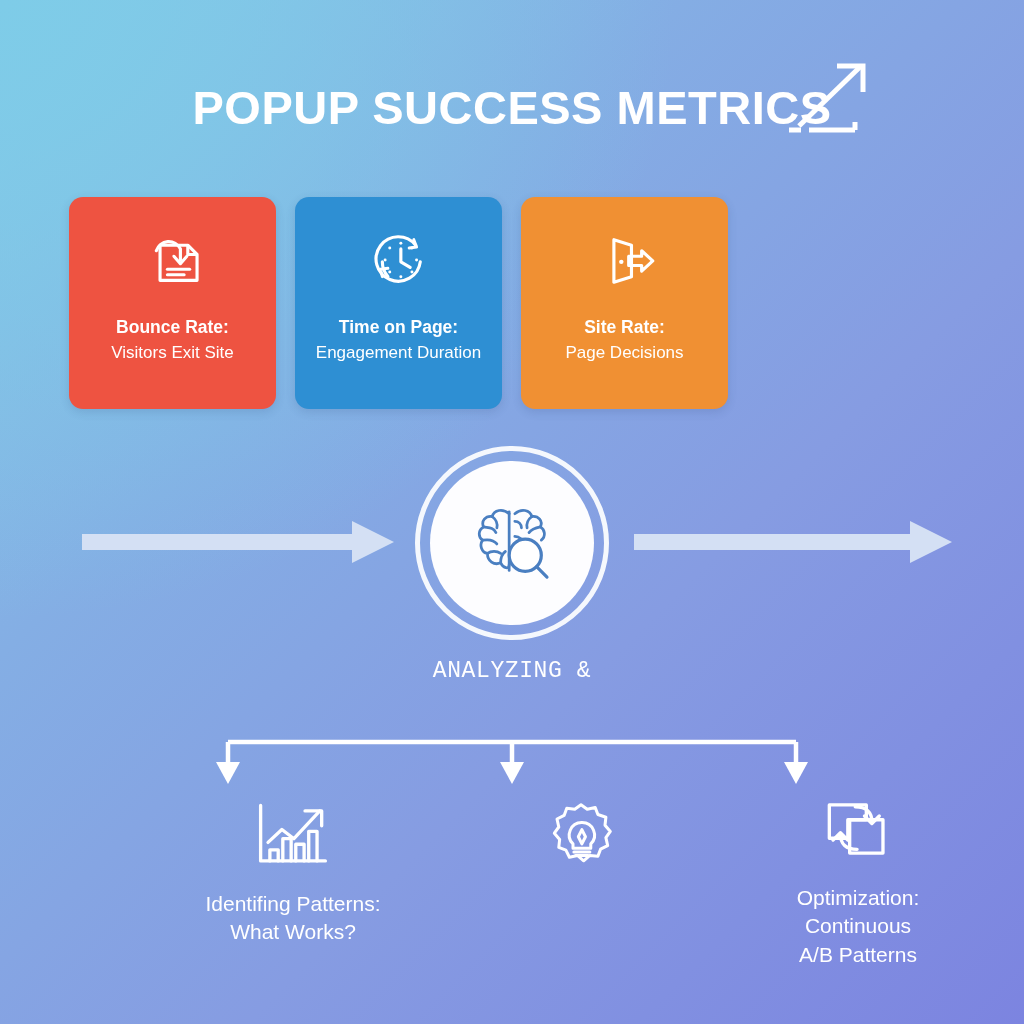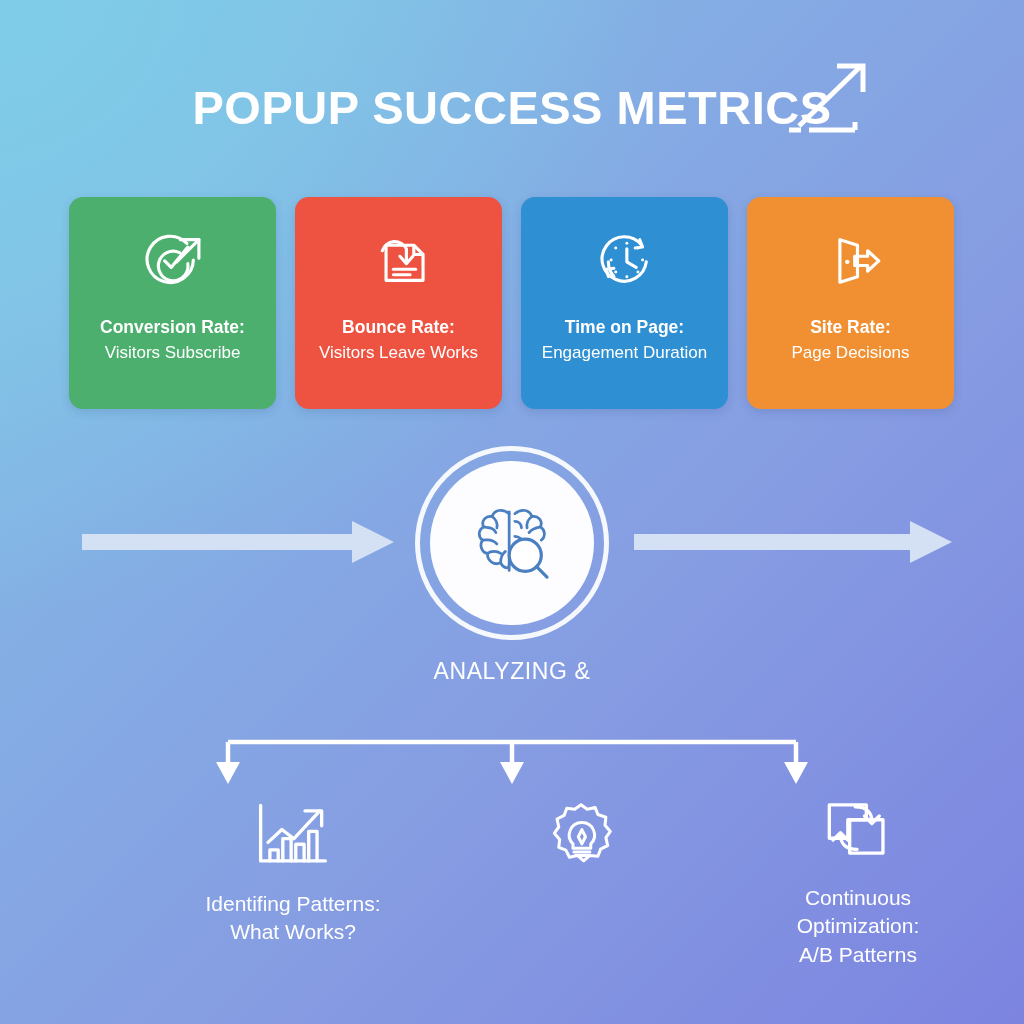--- a/index.html
+++ b/index.html
@@ -130,20 +130,21 @@
   #hub-caption {
     position: absolute;
     left: 0;
     top: 657px;
     width: 1024px;
     text-align: center;
     color: #ffffff;
     font-size: 23px;
     line-height: 1.28;
     letter-spacing: 0.6px;
+    font-family: Liberation Mono, monospace;
   }
 
   
   #bracket {
     position: absolute;
     left: 190px;
     top: 726px;
     width: 644px;
     height: 62px;
   }
@@ -189,47 +190,34 @@
   <svg id="title-arrow" viewBox="0 0 86 84">
     <path d="M4 74 L16 74" stroke="#ffffff" stroke-width="5" stroke-linecap="butt" fill="none"></path>
     <path d="M24 74 L70 74" stroke="#ffffff" stroke-width="5" stroke-linecap="butt" fill="none"></path>
     <path d="M70 74 L70 66" stroke="#ffffff" stroke-width="5" fill="none"></path>
     <path d="M14 70 L76 10" stroke="#ffffff" stroke-width="5" fill="none"></path>
     <path d="M52 10 L78 10 L78 36" stroke="#ffffff" stroke-width="5" fill="none" stroke-linecap="butt"></path>
   </svg>
 
   <div id="cards">
 
-    <div class="card" style="background:#4caf6e">
-      <div class="card-icon">
-        <svg viewBox="0 0 80 80" width="74" height="74">
-          <path d="M55 22 A25 25 0 1 0 62 40" stroke="#fff" stroke-width="3.4" fill="none" stroke-linecap="round"></path>
-          <path d="M47 32 A16 16 0 1 0 56 44" stroke="#fff" stroke-width="3.4" fill="none" stroke-linecap="round"></path>
-          <path d="M31 41 L38 48 L56 26" stroke="#fff" stroke-width="3.4" fill="none" stroke-linecap="round" stroke-linejoin="round"></path>
-          <path d="M48 18 L68 18 L68 38" stroke="#fff" stroke-width="3.4" fill="none" stroke-linecap="round" stroke-linejoin="round"></path>
-          <path d="M68 18 L44 42" stroke="#fff" stroke-width="3.4" fill="none" stroke-linecap="round"></path>
-        </svg>
-      </div>
-      <div class="card-title">Conversion Rate:</div>
-      <div class="card-sub">Visitors Subscribe</div>
-    </div>
 
     <div class="card" style="background:#ee5341">
       <div class="card-icon">
         <svg viewBox="0 0 80 80" width="74" height="74">
           <path d="M26 62 L26 24 L56 24 L66 34 L66 62 Z" stroke="#fff" stroke-width="3.4" fill="none" stroke-linejoin="round"></path>
           <path d="M56 24 L56 34 L66 34" stroke="#fff" stroke-width="3.4" fill="none" stroke-linejoin="round"></path>
           <path d="M34 50 L58 50" stroke="#fff" stroke-width="3.4" fill="none" stroke-linecap="round"></path>
           <path d="M34 56 L52 56" stroke="#fff" stroke-width="3.4" fill="none" stroke-linecap="round"></path>
           <path d="M22 30 A14 14 0 0 1 48 28 L48 40" stroke="#fff" stroke-width="3.4" fill="none" stroke-linecap="round"></path>
           <path d="M41 36 L48 44 L55 36" stroke="#fff" stroke-width="3.4" fill="none" stroke-linecap="round" stroke-linejoin="round"></path>
         </svg>
       </div>
       <div class="card-title">Bounce Rate:</div>
-      <div class="card-sub">Visitors Leave Works</div>
+      <div class="card-sub">Visitors Exit Site</div>
     </div>
 
     <div class="card" style="background:#2e8fd3">
       <div class="card-icon">
         <svg viewBox="0 0 80 80" width="74" height="74">
           <path d="M58 24 A24 24 0 1 0 63 42" stroke="#fff" stroke-width="3.4" fill="none" stroke-linecap="round"></path>
           <path d="M22 42 A24 24 0 0 0 28 58" stroke="#fff" stroke-width="3.4" fill="none" stroke-linecap="round"></path>
           <path d="M56 18 L59 26 L51 27" stroke="#fff" stroke-width="3.2" fill="none" stroke-linecap="round" stroke-linejoin="round"></path>
           <path d="M22 58 L20 50 L28 49" stroke="#fff" stroke-width="3.2" fill="none" stroke-linecap="round" stroke-linejoin="round"></path>
           <path d="M42 28 L42 42 L52 48" stroke="#fff" stroke-width="3.4" fill="none" stroke-linecap="round" stroke-linejoin="round"></path>
@@ -357,21 +345,21 @@
             <path d="M14 14 L14 50 L34 50 L34 30 L54 30 L54 14 Z"></path>
             <path d="M36 30 L72 30 L72 66 L36 66 Z"></path>
             <path d="M42 16 C54 16 60 22 60 32"></path>
             <path d="M52 26 L60 34 L68 26"></path>
             <path d="M44 62 C32 62 26 56 26 46"></path>
             <path d="M34 52 L26 44 L18 52"></path>
           </g>
         </svg>
       </div>
       <div class="outcome-label">
+        <span class="l">Optimization:</span>
         <span class="l">Continuous</span>
-        <span class="l">Optimization:</span>
         <span class="l">A/B Patterns</span>
       </div>
     </div>
 
   </div>
 
 </div>
 
 </body></html>

